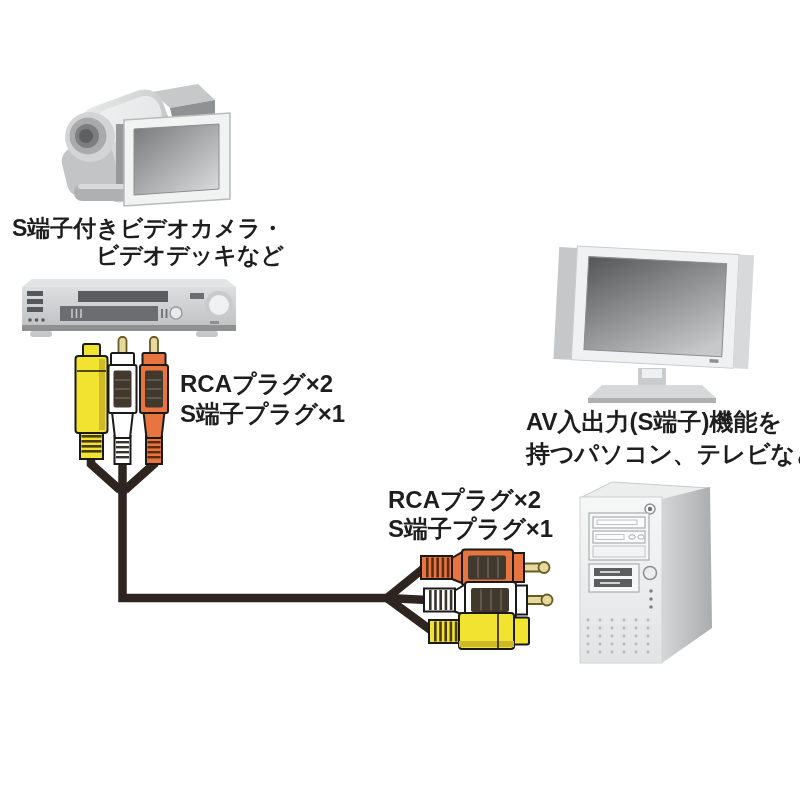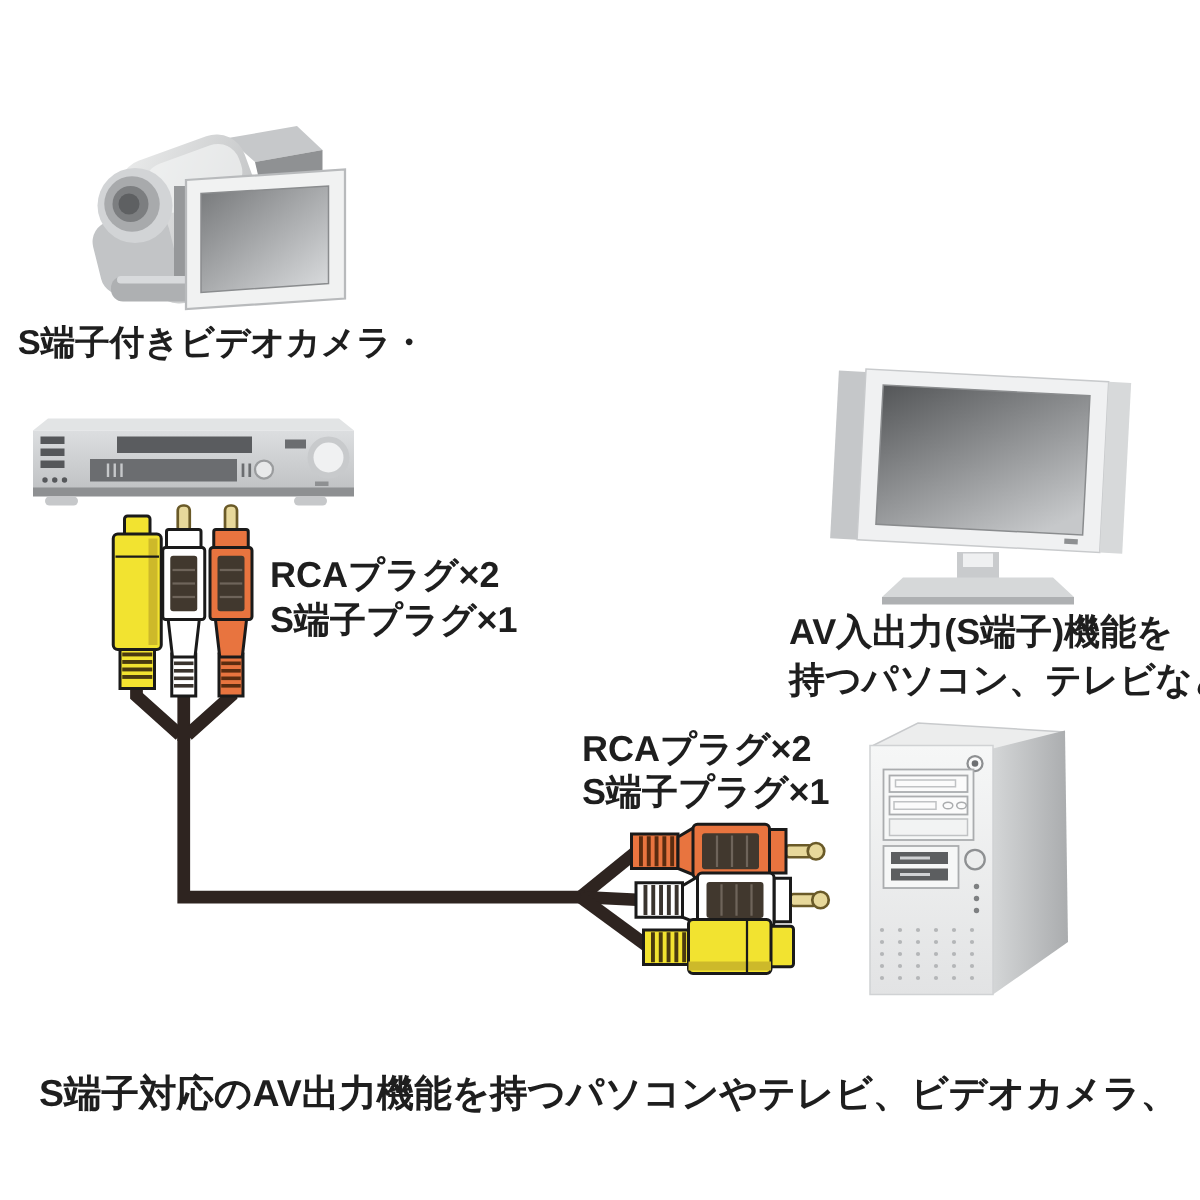--- a/index.html
+++ b/index.html
@@ -277,34 +277,34 @@
           <circle cx="612" cy="652" r="1.4"></circle>
           <circle cx="624" cy="652" r="1.4"></circle>
           <circle cx="636" cy="652" r="1.4"></circle>
           <circle cx="648" cy="652" r="1.4"></circle>
     </g>
   </g>
 </svg>
 
 <div class="jp cap-camera">
   <div>S端子付きビデオカメラ・</div>
+  <div>ビデオデッキなど</div>
 </div>
 
 <div class="jp lbl-left-plugs">
   <div>RCAプラグ×2</div>
   <div>S端子プラグ×1</div>
 </div>
 
 <div class="jp lbl-right-plugs">
   <div>RCAプラグ×2</div>
   <div>S端子プラグ×1</div>
 </div>
 
 <div class="jp cap-tv">
   <div>AV入出力(S端子)機能を</div>
   <div>持つパソコン、テレビなど</div>
 </div>
 
 <div class="jp desc-bottom">
-  <div>S端子対応のAV出力機能を持つパソコンやテレビ、ビデオカメラ、</div>
 </div>
 
 </div>
 
 </body></html>

